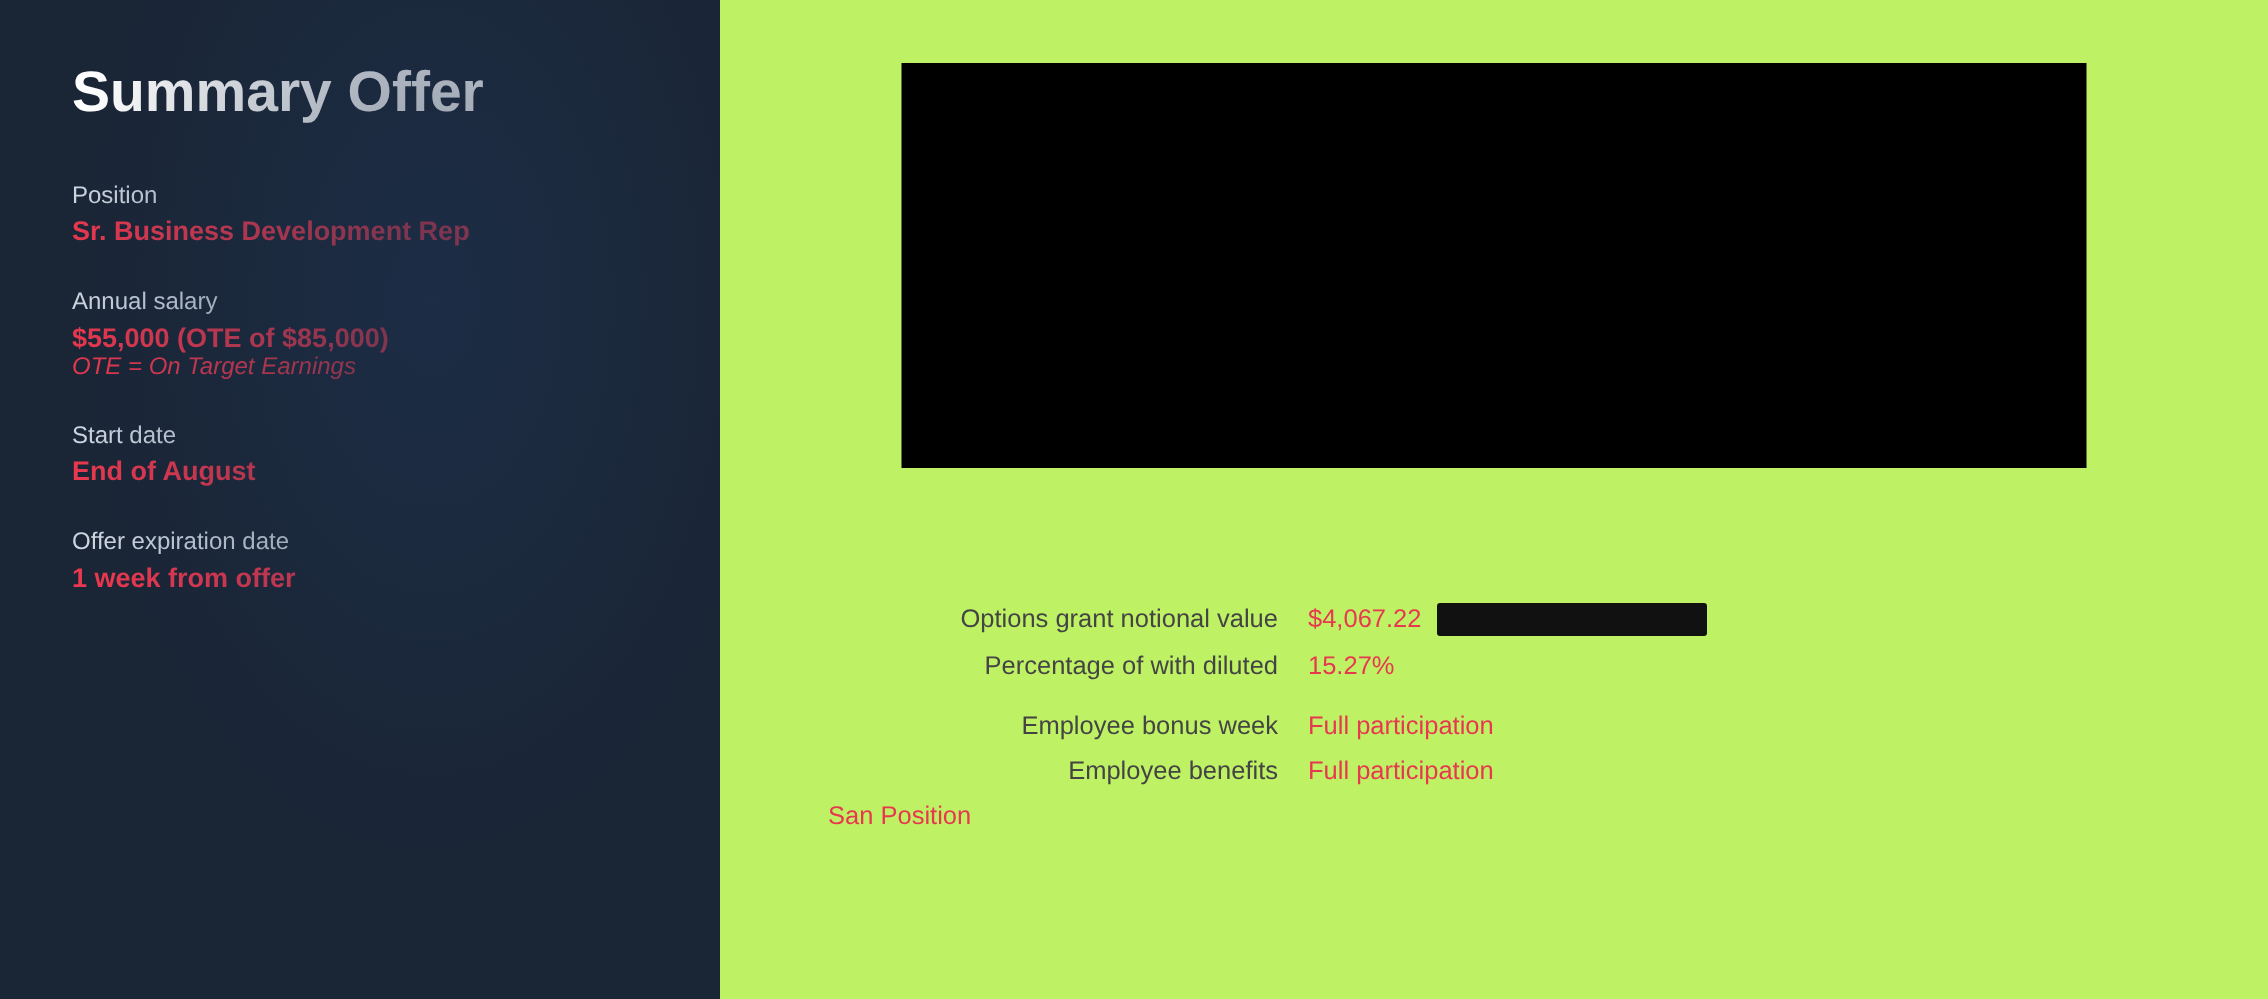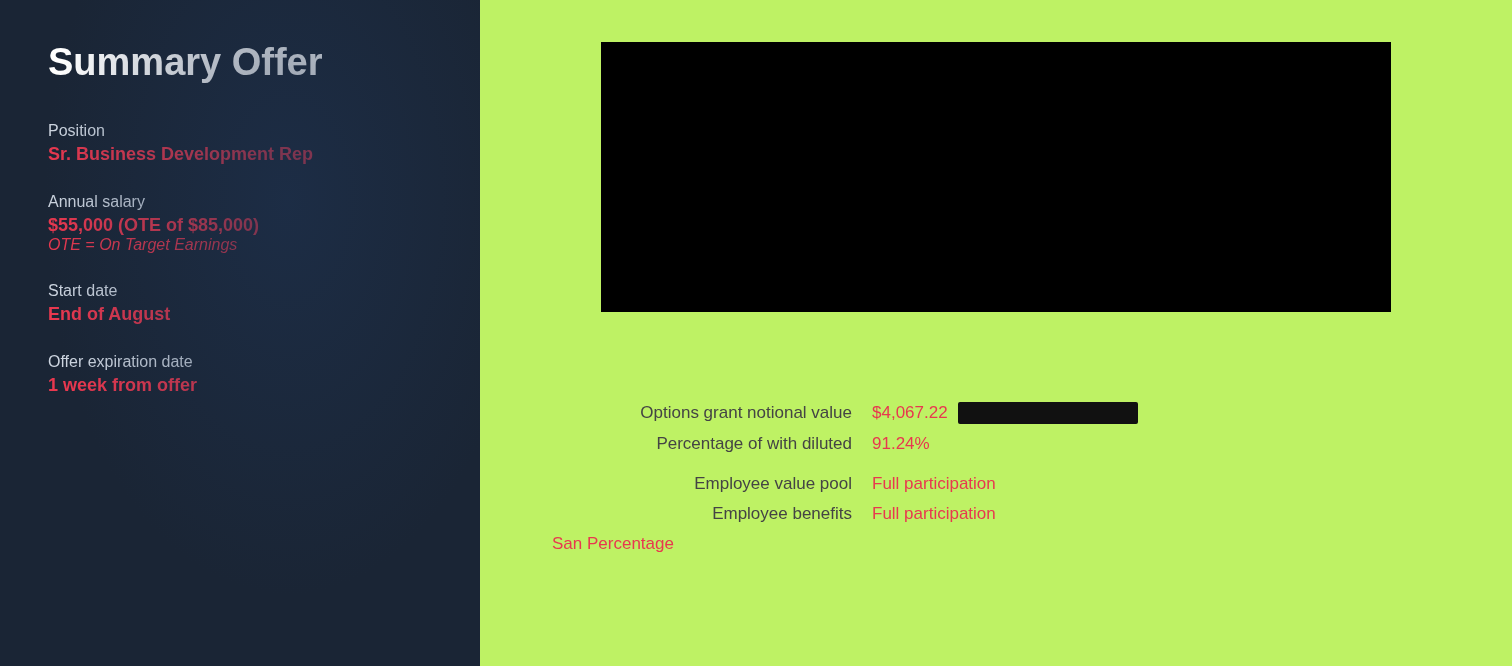--- a/index.html
+++ b/index.html
@@ -167,29 +167,29 @@
   <div class="video-placeholder"></div>
 
   <div class="details-section">
 
   <div class="detail-row">
         <div class="detail-key">Options grant notional value</div>
         <div class="detail-value">$4,067.22<span class="redacted-bar"></span></div>
       </div>
       <div class="detail-row">
         <div class="detail-key">Percentage of with diluted</div>
-        <div class="detail-value">91.24%</div>
+        <div class="detail-value">15.27%</div>
       </div>
       <div class="detail-row">
       </div>
       <div class="detail-row">
-        <div class="detail-key">Employee value pool</div>
+        <div class="detail-key">Employee bonus week</div>
         <div class="detail-value">Full participation</div>
       </div>
       <div class="detail-row">
         <div class="detail-key">Employee benefits</div>
         <div class="detail-value">Full participation</div>
       </div>
       <div class="detail-row">
-        <div class="detail-value">San Percentage</div>
+        <div class="detail-value">San Position</div>
       </div>
     </div>
 </div>
 
 </body></html>

